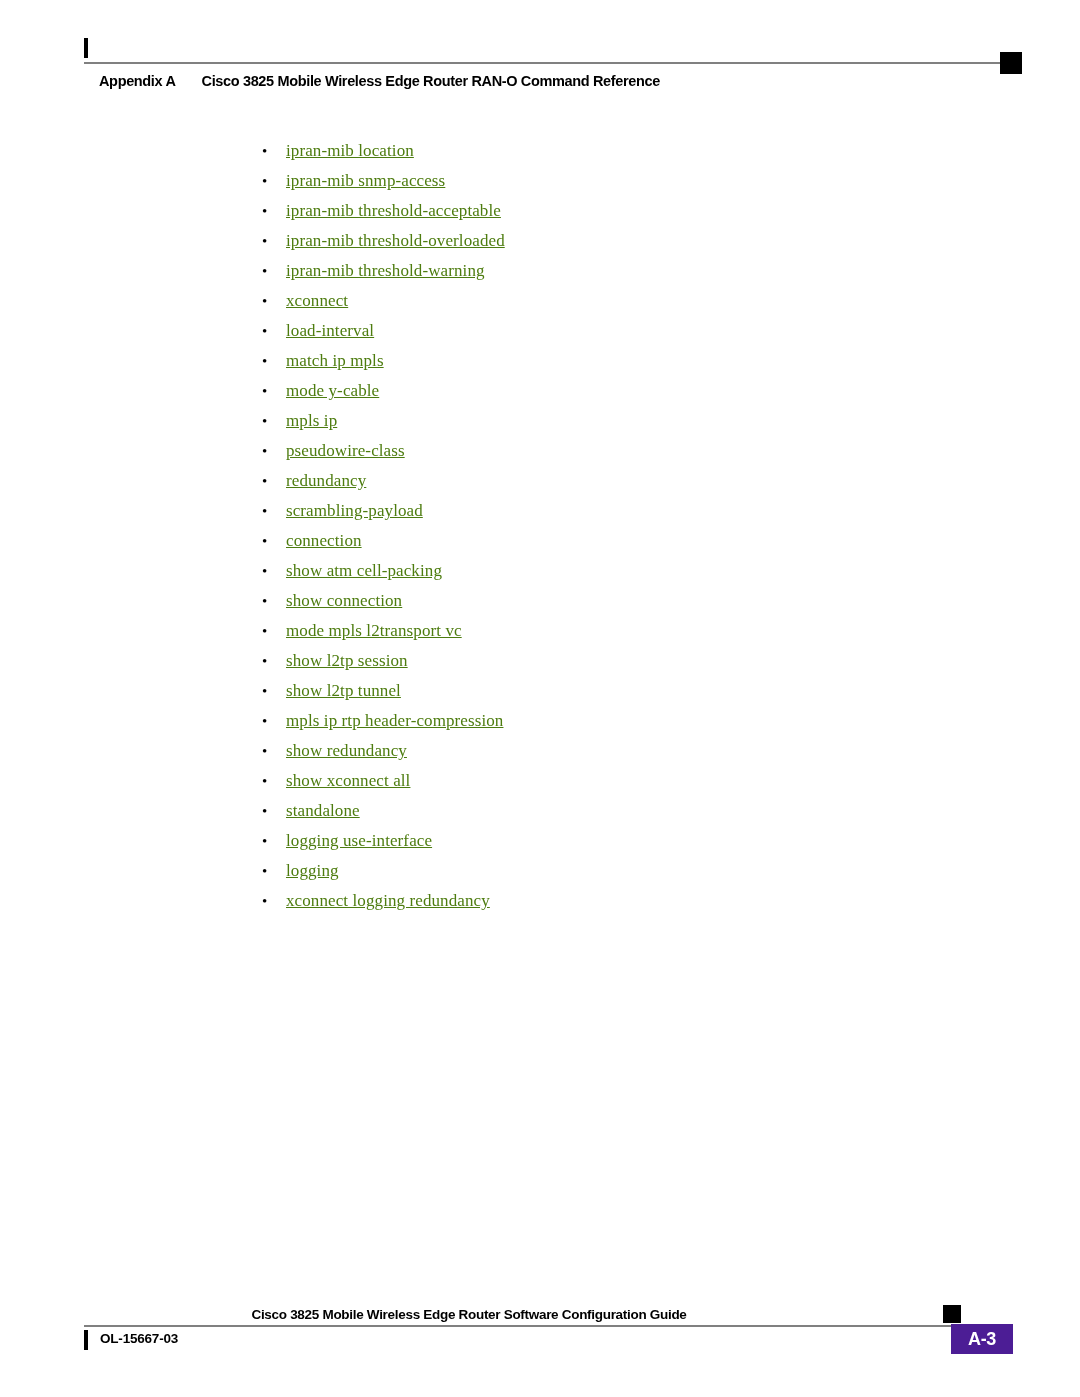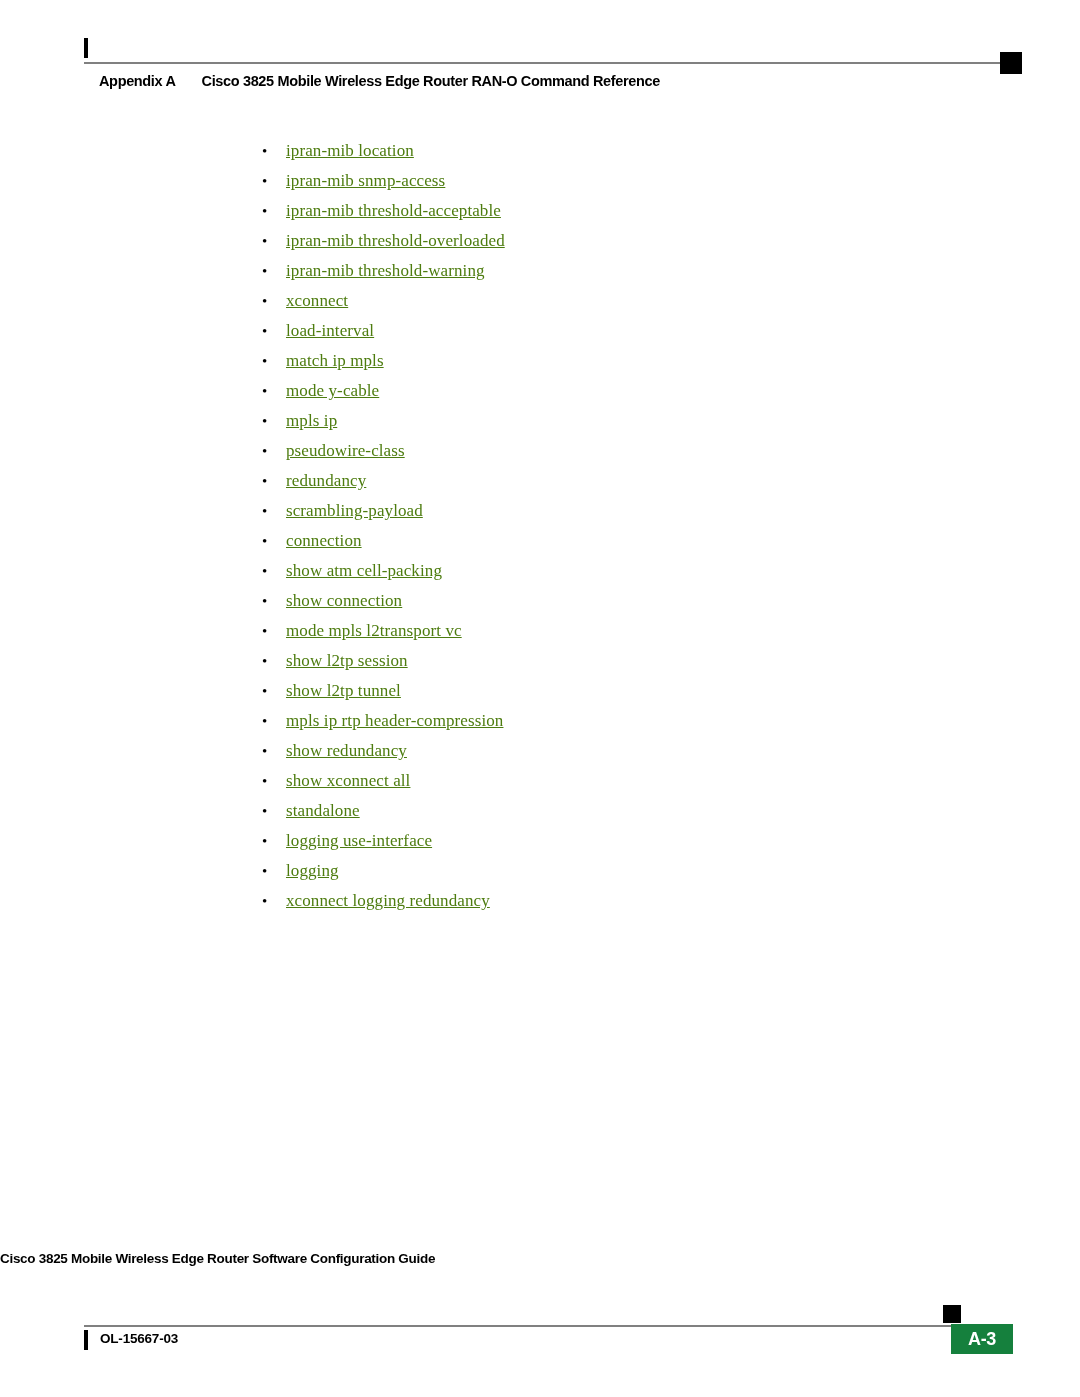--- a/index.html
+++ b/index.html
@@ -95,23 +95,23 @@
   .command-link {
     font-size: 17px;
     color: #4d7c0f;
     letter-spacing: 0.1px;
   }
 
   
   .footer-guide-title {
     position: absolute;
     left: 0;
-    top: 1251px;
+    top: 1307px;
     width: 938px;
-    text-align: left;
+    text-align: center;
     font-family: "Liberation Sans Narrow", "Liberation Sans", sans-serif;
     font-weight: bold;
     font-size: 13.5px;
     letter-spacing: -0.3px;
     color: #000000;
     white-space: nowrap;
   }
   .footer-square {
     position: absolute;
     left: 943px;
@@ -146,21 +146,21 @@
     letter-spacing: -0.2px;
     color: #000000;
     white-space: nowrap;
   }
   .footer-page-box {
     position: absolute;
     left: 951px;
     top: 1324px;
     width: 62px;
     height: 30px;
-    background: #15803d;
+    background: #4c1d95;
     color: #ffffff;
     font-family: "Liberation Sans Narrow", "Liberation Sans", sans-serif;
     font-weight: bold;
     font-size: 18px;
     letter-spacing: -0.3px;
     text-align: center;
     line-height: 30px;
   }
 </style>
 </head>

